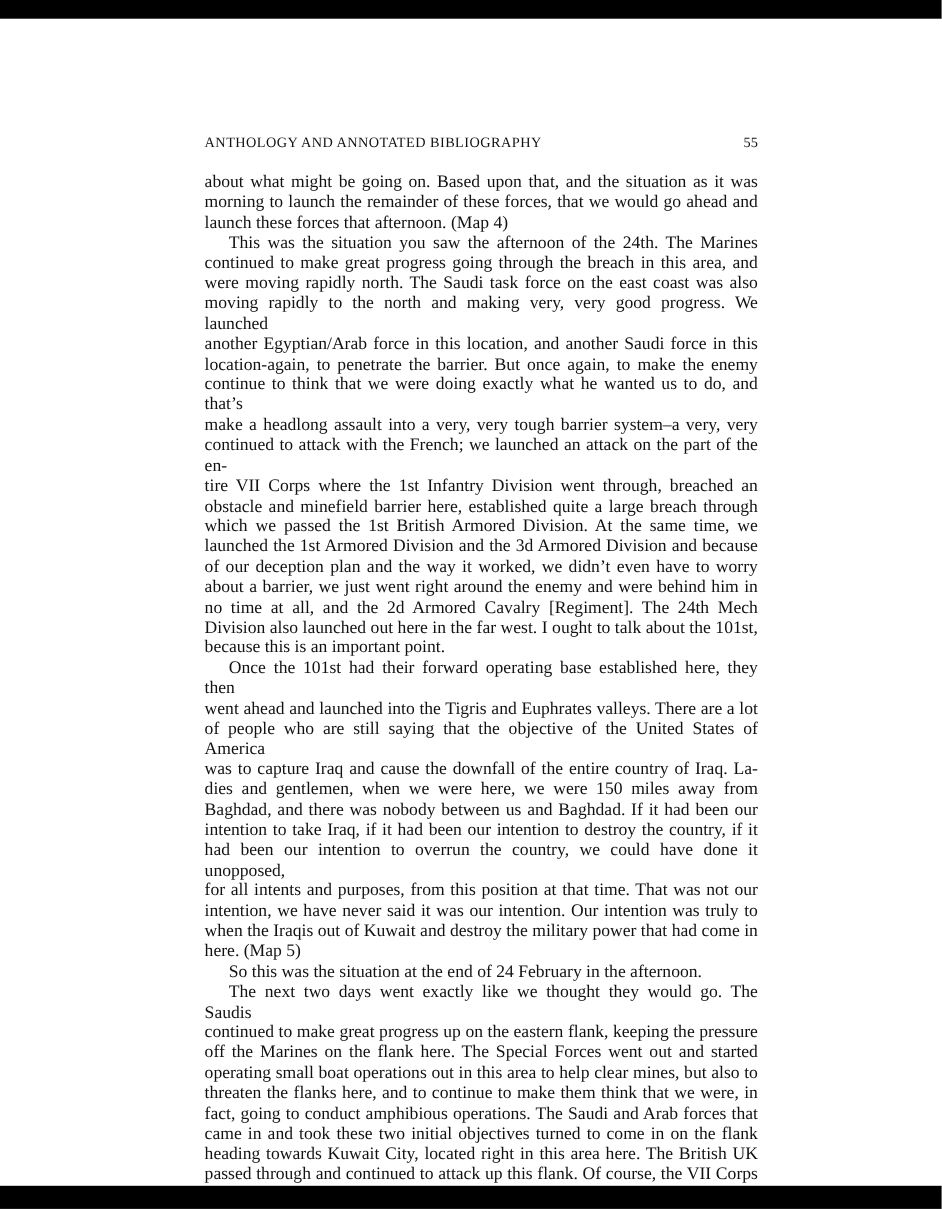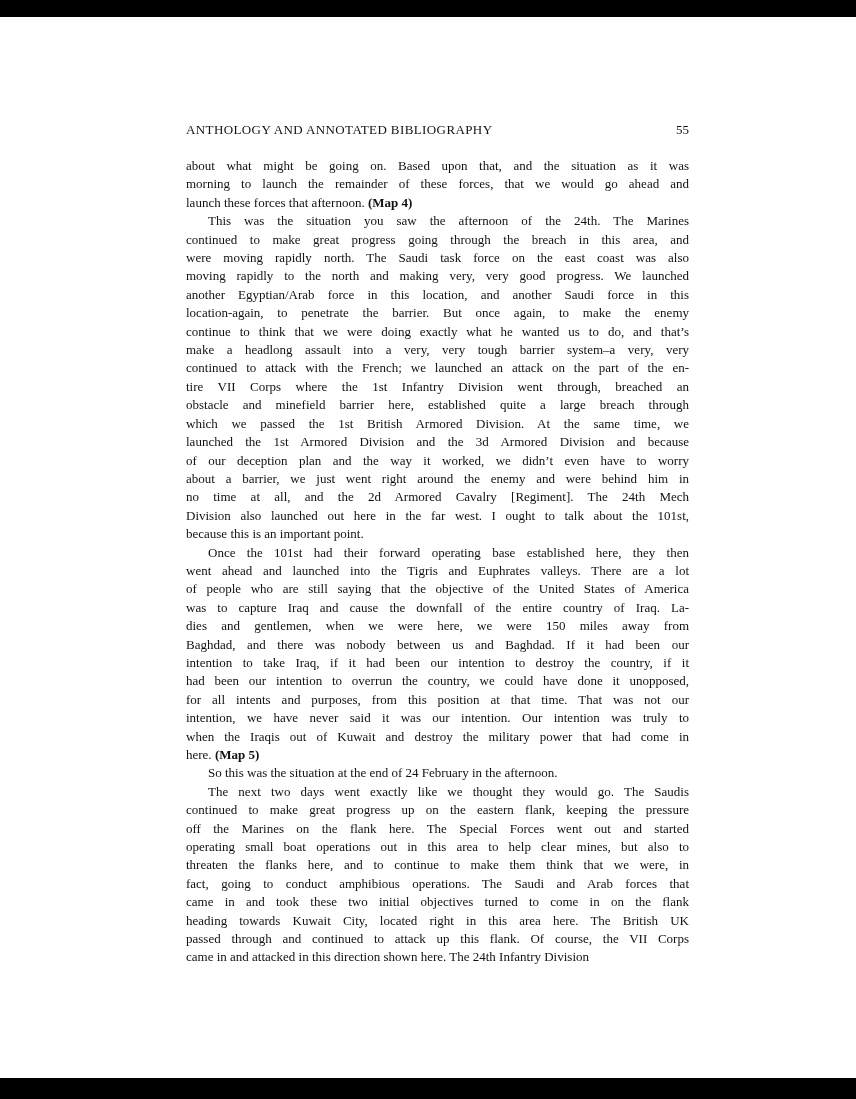--- a/index.html
+++ b/index.html
@@ -31,32 +31,32 @@
     display: flex;
     justify-content: space-between;
     align-items: baseline;
     font-size: 13px;
     letter-spacing: 0.4px;
     margin-bottom: 19px;
   }
   .running-head .pagenum { letter-spacing: 0; }
 
   .doc-text {
-    font-size: 13px;
+    font-size: 16px;
     line-height: 18.4px;
   }
   .para { margin: 0; }
   .line {
     text-align: justify;
     text-align-last: justify;
     white-space: normal;
   }
   .line.last { text-align-last: left; }
   .line.indent { text-indent: 22px; font-family: Liberation Serif, serif; }
-  .bold { font-weight: bold; }
+  .bold { font-weight: normal; }
 </style>
 </head>
 <body>
 
 <div class="scan-bar top"></div>
 
 <div class="page-content">
   <div class="running-head">
     <span class="head-title">ANTHOLOGY AND ANNOTATED BIBLIOGRAPHY</span>
     <span class="pagenum">55</span>

